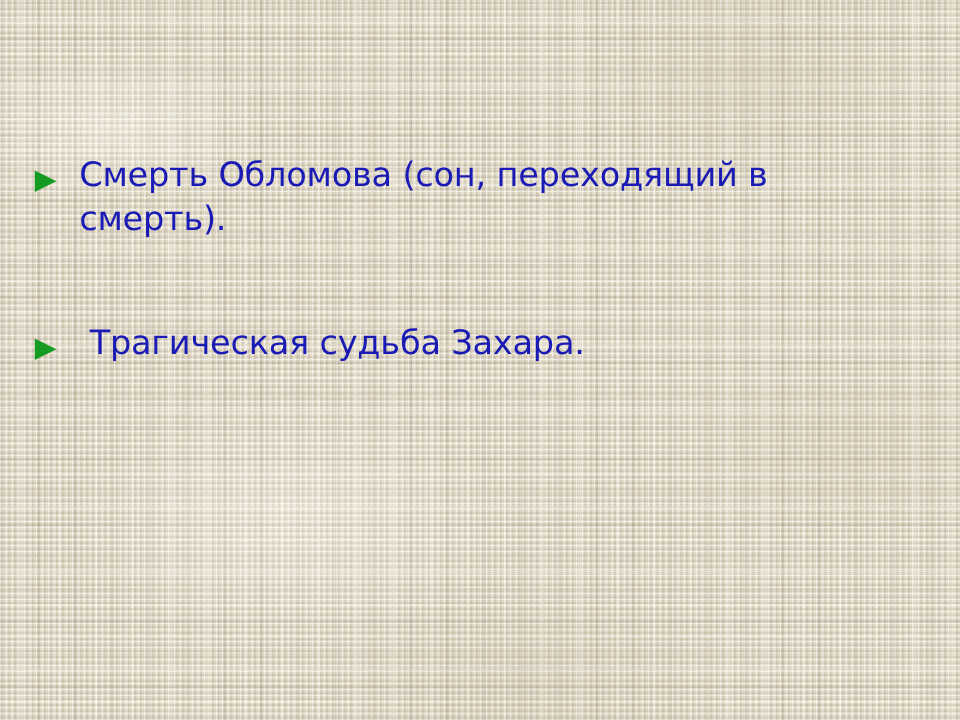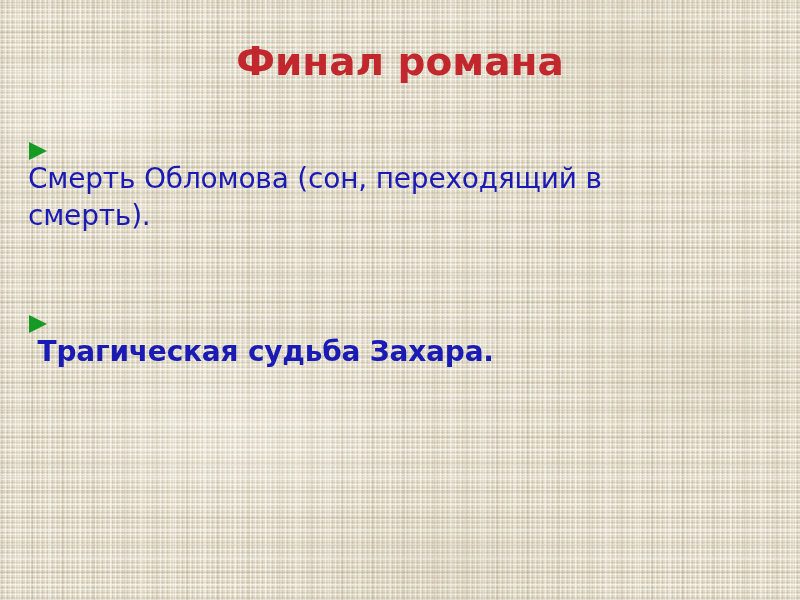--- a/index.html
+++ b/index.html
@@ -117,21 +117,20 @@
     position: absolute;
     top: 128px;
     left: 28px;
     width: 744px;
   }
 
   .bullet-item {
     display: flex;
     align-items: flex-start;
     margin-bottom: 66px;
-    flex-direction: column;
   }
 
   .bullet-item:last-child {
     margin-bottom: 0;
   }
 
   .bullet-marker {
     flex: 0 0 auto;
     width: 22px;
     margin-top: 13px;
@@ -149,36 +148,35 @@
     font-size: 28px;
     font-weight: normal;
     color: #1a1ab4;
     line-height: 1.32;
     letter-spacing: -0.2px;
     white-space: pre-wrap;
   }
 
   .bullet-item.item-1 .bullet-text { max-width: 650px; }
   .bullet-item.item-2 .bullet-text { max-width: 632px; }
-  .bullet-item.item-3 .bullet-text { max-width: 700px; font-weight: bold; }
+  .bullet-item.item-3 .bullet-text { max-width: 700px; }
 </style>
 </head>
 <body>
 
 <div id="slide">
 
   <div class="weave weave-v"></div>
   <div class="weave weave-h"></div>
   <div class="weave weave-slub-v"></div>
   <div class="weave weave-slub-h"></div>
   <div class="weave weave-mottle"></div>
 
   <div id="content">
 
-    <div id="slide-title">Финал романа</div>
 
     <div id="bullet-list">
 
       <div class="bullet-item item-1">
         <span class="bullet-marker">
           <svg width="22" height="20" viewBox="0 0 22 20" aria-hidden="true">
             <polygon points="1,1 19,10 1,19" fill="#169b22"></polygon>
           </svg>
         </span>
         <span class="bullet-text">Смерть Обломова (сон, переходящий в смерть).</span>

